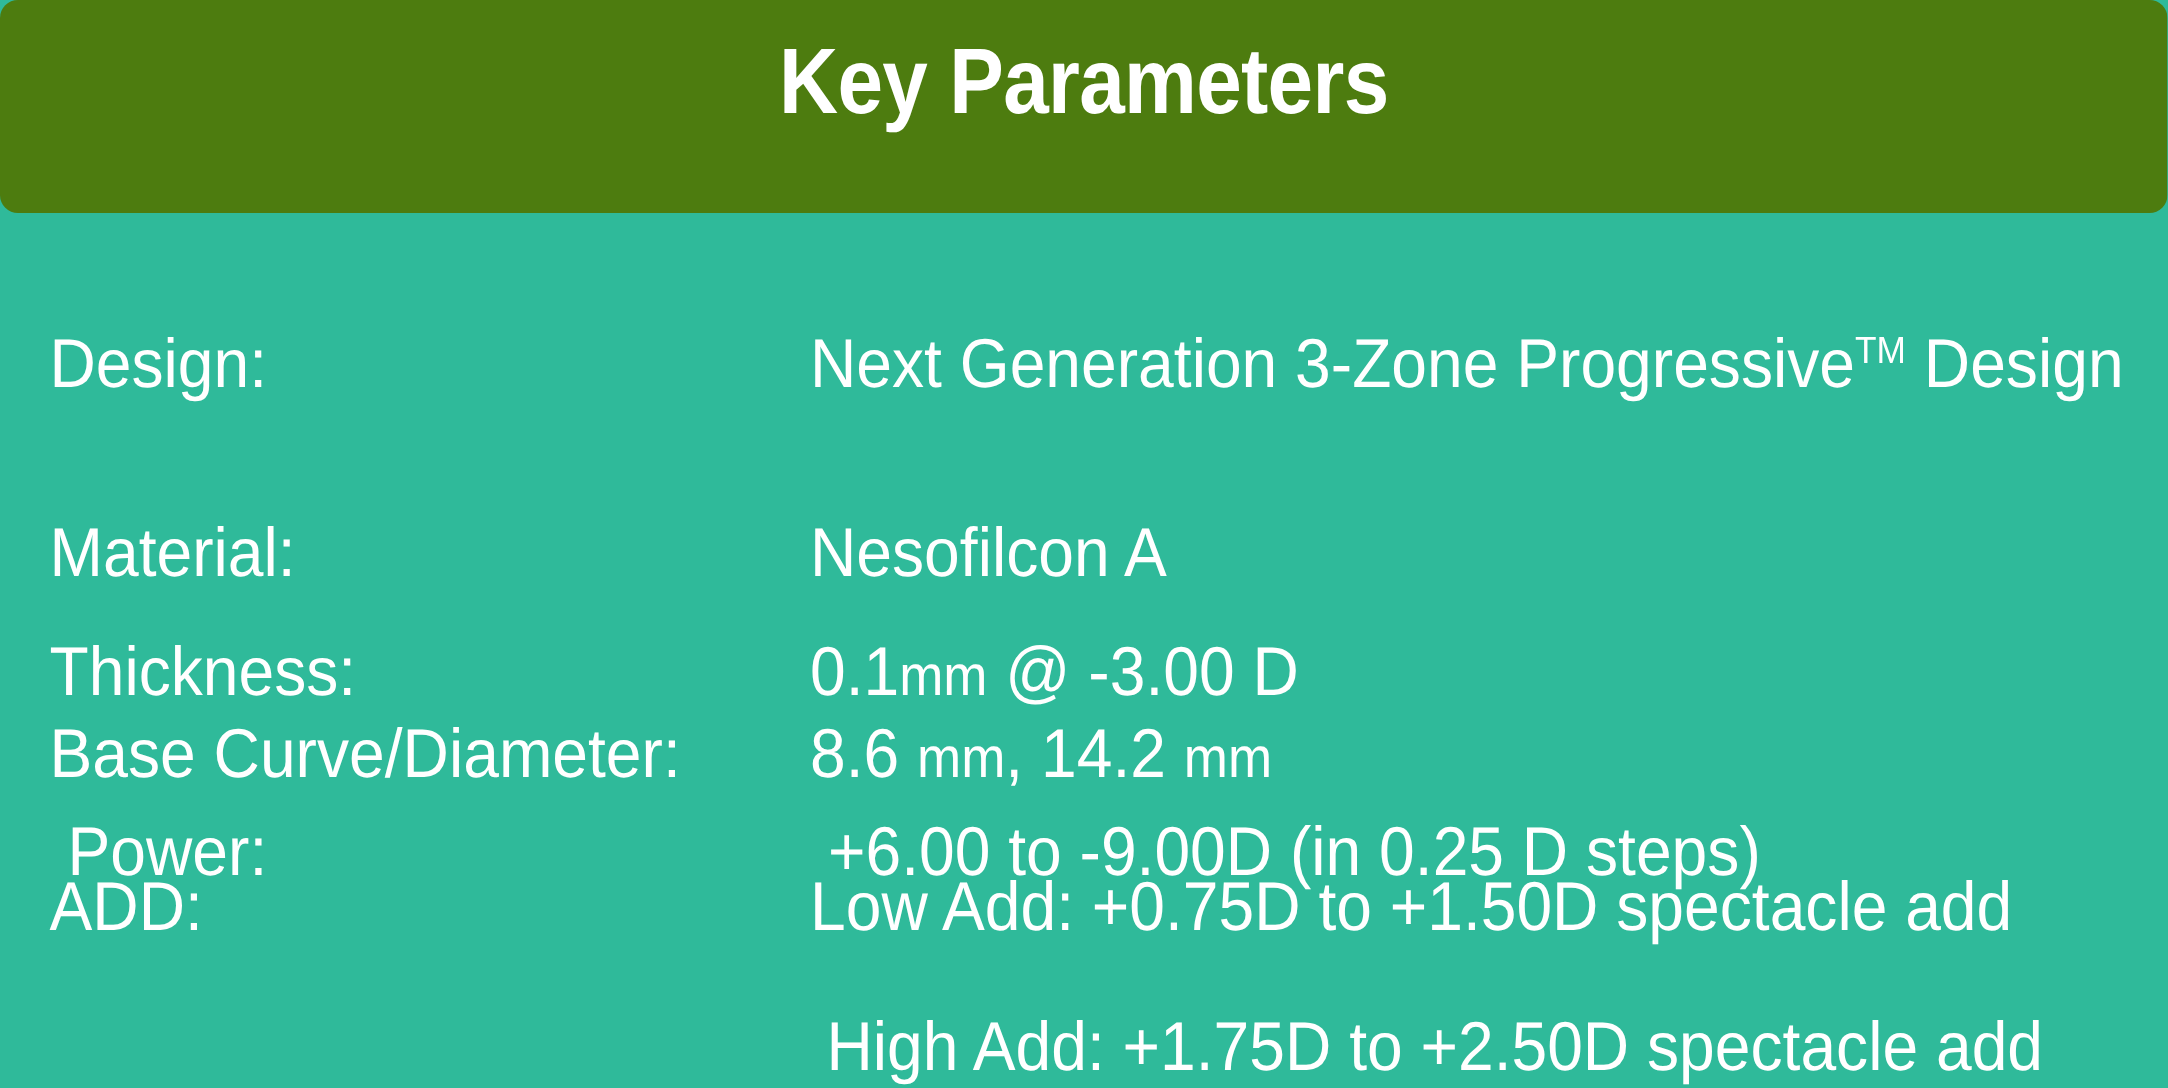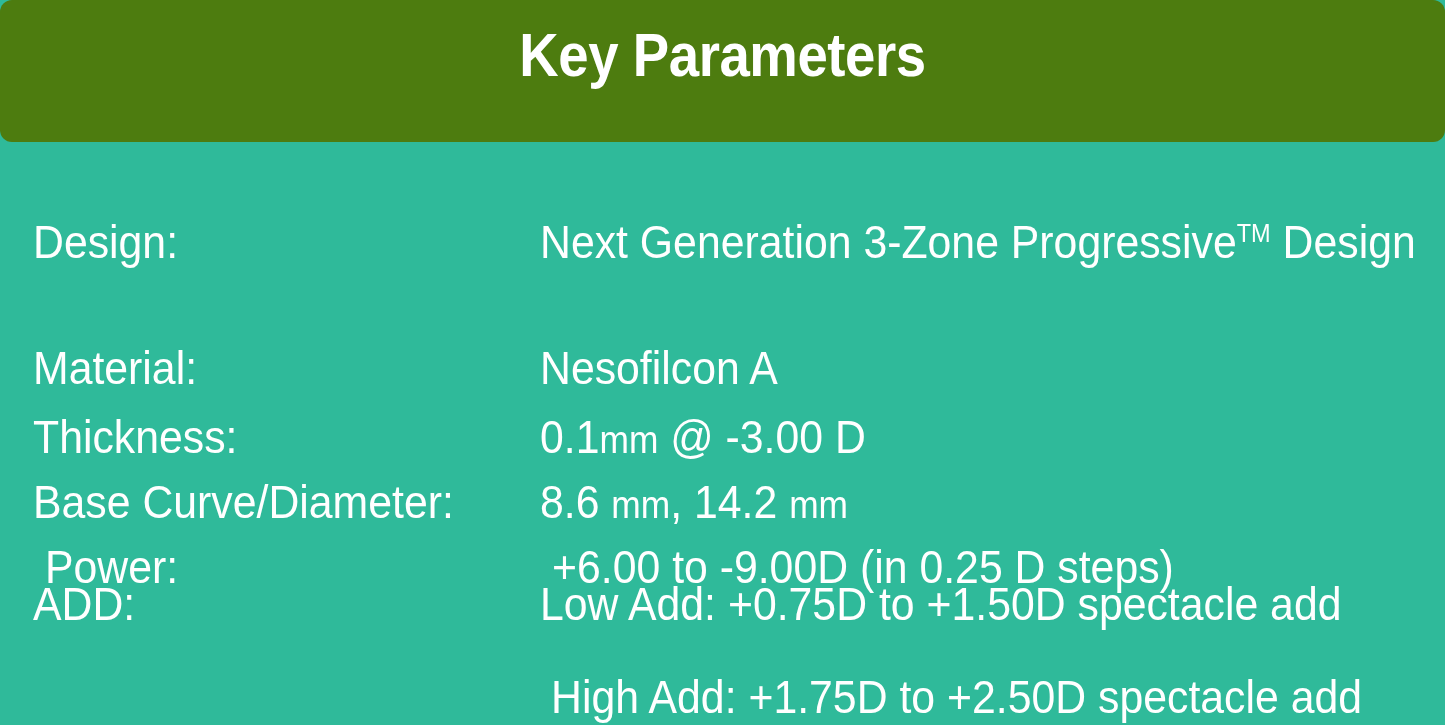--- a/index.html
+++ b/index.html
@@ -119,21 +119,21 @@
       <span class="param-label">Design:</span>
       <span class="param-value"><span>Next Generation 3-Zone Progressive</span><span class="tm-sup">TM</span><span> Design</span></span>
     </div>
 
     <div class="param-row" style="top:148px;margin-top:48px;">
       <span class="param-label">Material:</span>
       <span class="param-value">Nesofilcon A</span>
     </div>
 
 
-    <div class="param-row" style="top:265px;">
+    <div class="param-row" style="top:275px;">
       <span class="param-label">Thickness:</span>
       <span class="param-value"><span>0.1</span><span class="unit-sm">mm</span><span> @ -3.00 D</span></span>
     </div>
 
     <div class="param-row" style="top:330px;">
       <span class="param-label">Base Curve/Diameter:</span>
       <span class="param-value"><span>8.6 </span><span class="unit-sm">mm</span><span>, 14.2 </span><span class="unit-sm">mm</span></span>
     </div>
 
     <div class="param-row" style="top:395px;margin-left:12px;">

